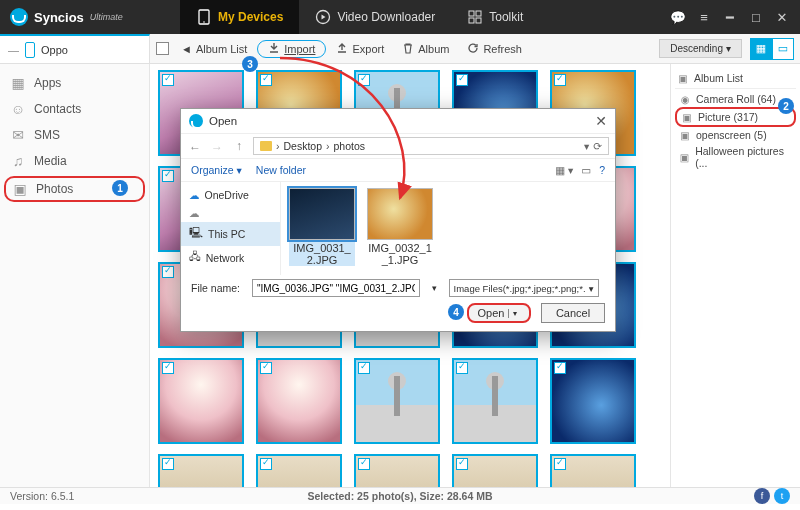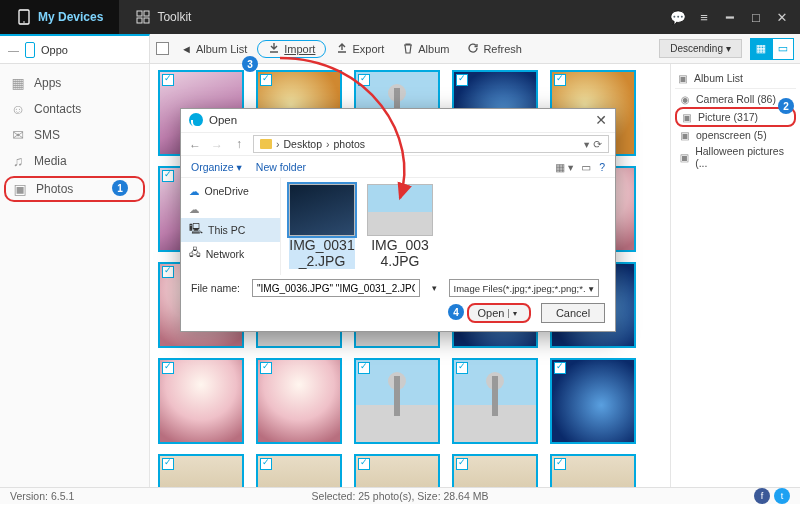--- a/index.html
+++ b/index.html
@@ -8,21 +8,21 @@
 
 .title-bar { height: 34px; background: #2b2b2b; display: flex; align-items: center; color: #ddd; }
 .logo-wrap { display: flex; align-items: center; gap: 6px; padding: 0 10px; width: 180px; }
 .logo-circle { width: 18px; height: 18px; border-radius: 50%; background: #00a9e0; position: relative; }
 .logo-circle::after { content:""; position:absolute; width:10px; height:6px; border:2px solid #fff; border-top:none; border-radius:0 0 6px 6px; left:2px; top:7px;}
 .logo-text { font-size: 13px; font-weight: 600; color:#fff; }
 .logo-edition { font-size: 9px; font-style: italic; color:#bbb; }
 
 .top-tabs { display:flex; height:100%; }
 .top-tab { display:flex; align-items:center; gap:6px; padding:0 16px; color:#ddd; font-size:12px; cursor:pointer; }
-.top-tab.active { background:#111; color:#7dd3fc; font-weight:600; }
+.top-tab.active { background:#111; color:#eab308; font-weight:600; }
 .top-tab .ticon { width:16px; height:16px; display:inline-flex; align-items:center; justify-content:center; }
 
 .win-controls { margin-left:auto; display:flex; gap:10px; padding:0 10px; color:#ccc; font-size:13px; }
 .win-controls span { width:16px; text-align:center; cursor:pointer; }
 
 
 .row2 { height: 30px; display:flex; align-items:stretch; border-bottom:1px solid #e0e0e0; background:#f7f7f7; }
 .device-tab { width:150px; display:flex; align-items:center; gap:6px; padding:0 8px; background:#fff; border-right:1px solid #e0e0e0; border-top:2px solid #00a9e0; font-size:11px; }
 .device-tab .phone-icon { width:10px; height:16px; border:1.5px solid #00a9e0; border-radius:2px; }
 
@@ -61,21 +61,21 @@
 .thumb.v-f { background:linear-gradient(#e8ddc6,#c8b58e); }
 
 .right-pane { width:130px; border-left:1px solid #e5e5e5; padding:6px 4px; font-size:10.5px; color:#444; }
 .right-pane .hdr { display:flex; align-items:center; gap:5px; padding:2px 2px 4px; border-bottom:1px solid #eee; margin-bottom:2px; }
 .right-pane .ritem { display:flex; align-items:center; gap:5px; padding:2px 4px; cursor:pointer; }
 .right-pane .ritem.sel { border:2px solid #e03030; border-radius:8px; }
 .right-pane .ricon { width:12px; height:12px; color:#888; display:inline-flex; align-items:center; justify-content:center; font-size:10px;}
 
 
 .status-bar { height:16px; border-top:1px solid #e0e0e0; background:#fafafa; display:flex; align-items:center; padding:8px 10px; font-size:10.5px; color:#666; }
-.status-bar .center { position:absolute; left:50%; transform:translateX(-50%); }
+.status-bar .center { position:absolute; left:50%; transform:translateX(-50%);font-weight:bold; }
 .social { margin-left:auto; display:flex; gap:4px; }
 .social .sc { width:16px; height:16px; border-radius:50%; background:#1da1f2; display:flex; align-items:center; justify-content:center; color:#fff; font-size:9px; }
 .social .sc.fb { background:#3b5998; }
 
 
 .arrow { position:absolute; pointer-events:none; z-index:50; }
 .callout-num { position:absolute; width:16px; height:16px; border-radius:50%; background:#1f7dd6; color:#fff; font-size:10px; font-weight:bold; display:flex; align-items:center; justify-content:center; z-index:60; }
 
 
 .dialog { position:absolute; left:180px; top:108px; width:436px; height:224px; background:#fff; border:1px solid #999; box-shadow:0 6px 22px rgba(0,0,0,0.35); z-index:40; display:flex; flex-direction:column; }
@@ -90,45 +90,59 @@
 .dlg-toolbar { height:22px; display:flex; align-items:center; padding:0 10px; gap:14px; font-size:10.5px; color:#1a5fb4; }
 .dlg-toolbar .right { margin-left:auto; display:flex; gap:8px; color:#666; }
 .dlg-body { flex:1; display:flex; border-top:1px solid #eee; }
 .dlg-tree { width:100px; border-right:1px solid #eee; padding:4px 0; }
 .dlg-tree .titem { display:flex; align-items:center; gap:5px; padding:3px 8px; font-size:10.5px; cursor:pointer; }
 .dlg-tree .titem.sel { background:#d9eaf7; }
 .dlg-files { flex:1; padding:6px 8px; display:flex; gap:12px; }
 .dlg-file { width:66px; text-align:center; cursor:pointer; }
 .dlg-file .fimg { width:66px; height:52px; border:1px solid #bbb; background:linear-gradient(#a9d8f0,#7ab7d6); }
 .dlg-file.sel .fimg { outline:2px solid #3b8fd6; }
-.dlg-file .fname { font-size:14px; margin-top:2px; word-break:break-all; line-height:1.1; }
+.dlg-file .fname { font-size:11px; margin-top:2px; word-break:break-all; line-height:1.1; }
 .dlg-file.sel .fname { background:#cde6f9; }
 .dlg-footer { padding:4px 10px 8px; display:flex; flex-direction:column; gap:6px; }
 .dlg-row { display:flex; align-items:center; gap:12px; }
 .dlg-row label { font-size:10.5px; }
 .dlg-row .fn-input { width:168px; height:18px; border:1px solid #999; font-size:10px; padding:0 4px; }
 .dlg-row .filter { width:150px; height:18px; border:1px solid #999; font-size:9.5px; display:flex; align-items:center; padding:0 4px; justify-content:space-between;}
 .dlg-btns { display:flex; gap:10px; justify-content:flex-end; }
 .dlg-btn { width:64px; height:20px; border:1px solid #888; background:#f3f3f3; font-size:11px; display:flex; align-items:center; justify-content:center; cursor:pointer; }
 .dlg-btn.open-hi { border:2px solid #e03030; border-radius:8px; }
 .dlg-btn .dd { width:12px; border-left:1px solid #888; text-align:center; margin-left:4px; font-size:8px;}
 </style>
 </head>
 <body>
 
 <div class="title-bar">
+  <div class="logo-wrap">
+    <div class="logo-circle"></div>
+    <span class="logo-text">Syncios</span>
+    <span class="logo-edition">Ultimate</span>
+  </div>
   <div class="top-tabs">
     <div class="top-tab active">
       <span class="ticon">
         <svg width="12" height="16" viewBox="0 0 12 16">
             <rect x="1" y="1" width="10" height="14" rx="1" fill="none" stroke="#fff" stroke-width="1.3"></rect>
             <circle cx="6" cy="13" r="0.8" fill="#fff"></circle>
           </svg>
       </span>
       <span>My Devices</span>
+    </div>
+    <div class="top-tab">
+      <span class="ticon">
+        <svg width="16" height="16" viewBox="0 0 16 16">
+            <circle cx="8" cy="8" r="6.5" fill="none" stroke="#ddd" stroke-width="1.3"></circle>
+            <path d="M6.5 5.5 L10.5 8 L6.5 10.5 Z" fill="#ddd"></path>
+          </svg>
+      </span>
+      <span>Video Downloader</span>
     </div>
     <div class="top-tab">
       <span class="ticon">
         <svg width="14" height="14" viewBox="0 0 14 14">
             <rect x="1" y="1" width="5" height="5" fill="none" stroke="#ddd"></rect>
             <rect x="8" y="1" width="5" height="5" fill="none" stroke="#ddd"></rect>
             <rect x="1" y="8" width="5" height="5" fill="none" stroke="#ddd"></rect>
             <rect x="8" y="8" width="5" height="5" fill="none" stroke="#ddd"></rect>
           </svg>
       </span>
@@ -317,21 +331,21 @@
       </div>
     </div>
 
     <div class="right-pane">
       <div class="hdr">
         <span class="ricon">▣</span>
         <span>Album List</span>
       </div>
       <div class="ritem">
         <span class="ricon">◉</span>
-        <span>Camera Roll (86)</span>
+        <span>Camera Roll (64)</span>
       </div>
       <div class="ritem sel">
         <span class="ricon">▣</span>
         <span>Picture (317)</span>
       </div>
       <div class="ritem">
         <span class="ricon">▣</span>
         <span>openscreen (5)</span>
       </div>
       <div class="ritem">
@@ -415,22 +429,22 @@
           <span>🖧</span>
           <span>Network</span>
         </div>
     </div>
     <div class="dlg-files">
       <div class="dlg-file sel">
         <div class="fimg" style="background:linear-gradient(160deg,#0d2036,#2c4a6e);"></div>
         <div class="fname">IMG_0031_2.JPG</div>
       </div>
       <div class="dlg-file">
-        <div class="fimg" style="background:linear-gradient(#a9d8f0 55%,#d3d3d3 55%);"></div>
-        <div class="fname">IMG_0034.JPG</div>
+        <div class="fimg" style="background:radial-gradient(circle at 40% 40%,#efe0a0,#d08830 70%);"></div>
+        <div class="fname">IMG_0032_1_1.JPG</div>
       </div>
     </div>
   </div>
   <div class="dlg-footer">
     <div class="dlg-row">
       <label>File name:</label>
       <input class="fn-input" value="&quot;IMG_0036.JPG&quot; &quot;IMG_0031_2.JPG&quot;" style="">
       <span style="font-size:9px">▾</span>
       <div class="filter">
         <span>Image Files(*.jpg;*.jpeg;*.png;*.</span>

